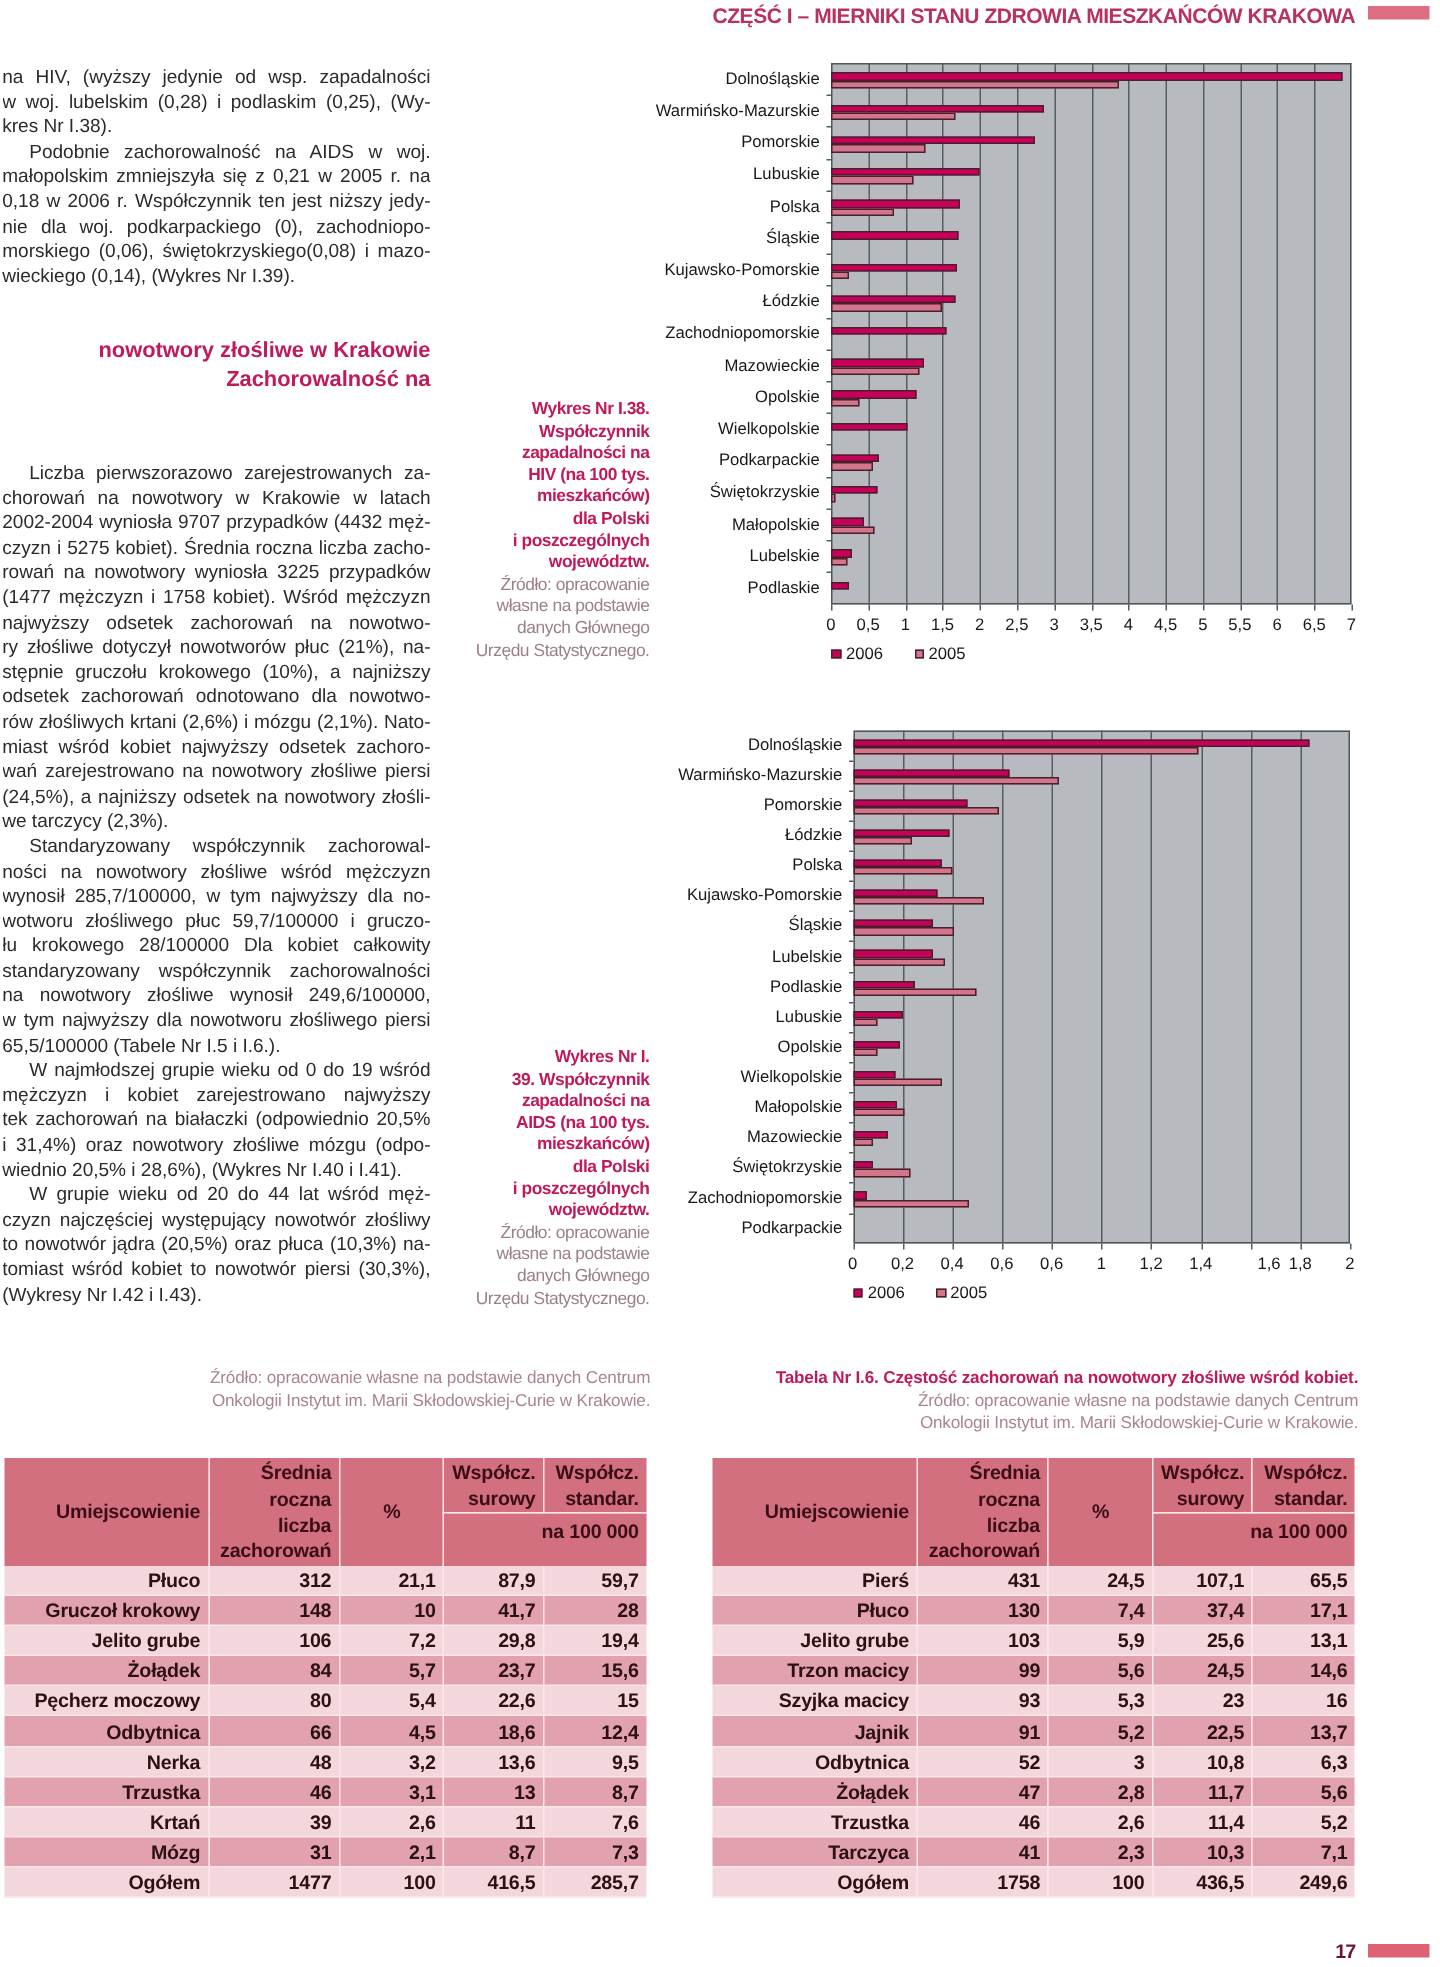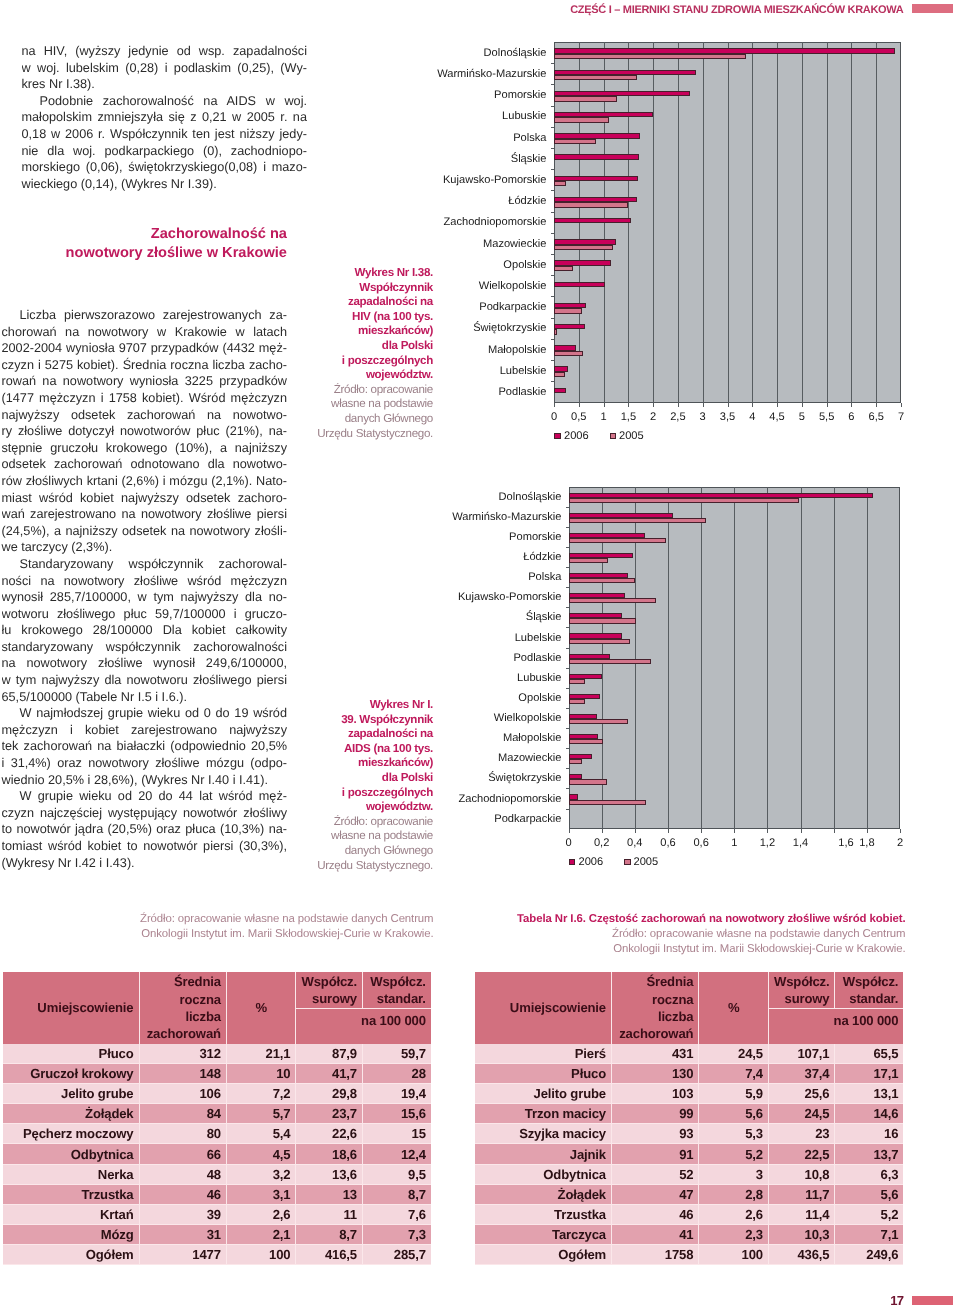--- a/index.html
+++ b/index.html
@@ -3,21 +3,21 @@
 <meta charset="utf-8">
 <title>Raport</title>
 <style>
   html,body{margin:0;padding:0;}
   body{width:960px;height:1311px;background:#ffffff;
        font-family:"Liberation Sans",sans-serif;color:#231f20;overflow:hidden;position:relative;
        -webkit-font-smoothing:antialiased;text-rendering:geometricPrecision;}
 
   
   .runhead{position:absolute;left:0;top:4px;width:903.5px;text-align:right;
-           font-size:11px;font-weight:bold;letter-spacing:-0.3px;color:#b8315f;line-height:13px;}
+           font-size:14px;font-weight:bold;letter-spacing:-0.3px;color:#b8315f;line-height:13px;}
   .runhead-bar{position:absolute;left:911.5px;top:3.8px;width:41.5px;height:9px;background:#dd6d80;}
 
   
   .col-text{position:absolute;left:1.5px;width:285.5px;}
   .ln{font-size:12.7px;height:16.6px;line-height:16.6px;color:#2b2b2b;
       white-space:nowrap;position:relative;}
   .ln.j{text-align:justify;text-align-last:justify;white-space:normal;overflow:hidden;}
   .ln.ind{text-indent:18px;}
   .secthead{position:absolute;left:2px;width:285px;text-align:right;
             font-size:14.6px;line-height:19.1px;font-weight:bold;color:#bf1a5c;}
@@ -66,34 +66,34 @@
   
   .folio{position:absolute;left:0;top:1294px;width:903.5px;text-align:right;
          font-size:13.1px;font-weight:bold;color:#6f1430;letter-spacing:-0.6px;line-height:13.1px;}
   .folio-bar{position:absolute;left:911.5px;top:1296px;width:41.5px;height:9px;background:#dd6374;}
 </style>
 </head>
 <body>
 
 <div class="runhead">CZĘŚĆ I – MIERNIKI STANU ZDROWIA MIESZKAŃCÓW KRAKOWA</div>
 <div class="runhead-bar"></div>
-<div class="col-text" style="top:43px;margin-left:20px;">
+<div class="col-text" style="top:43px;">
   <div class="ln j">na HIV, (wyższy jedynie od wsp. zapadalności</div>
   <div class="ln j">w woj. lubelskim (0,28) i podlaskim (0,25), (Wy-</div>
   <div class="ln">kres Nr I.38).</div>
   <div class="ln j ind">Podobnie zachorowalność na AIDS w woj.</div>
   <div class="ln j">małopolskim zmniejszyła się z 0,21 w 2005 r. na</div>
   <div class="ln j">0,18 w 2006 r. Współczynnik ten jest niższy jedy-</div>
   <div class="ln j">nie dla woj. podkarpackiego (0), zachodniopo-</div>
   <div class="ln j">morskiego (0,06), świętokrzyskiego(0,08) i mazo-</div>
   <div class="ln">wieckiego (0,14), (Wykres Nr I.39).</div>
 </div>
 <div class="secthead" style="top:225px;">
+  <div>nowotwory złośliwe w Krakowie</div>
   <div>Zachorowalność na</div>
-  <div>nowotwory złośliwe w Krakowie</div>
 </div>
 <div class="col-text" style="top:307px;">
   <div class="ln j ind">Liczba pierwszorazowo zarejestrowanych za-</div>
   <div class="ln j">chorowań na nowotwory w Krakowie w latach</div>
   <div class="ln j">2002-2004 wyniosła 9707 przypadków (4432 męż-</div>
   <div class="ln j">czyzn i 5275 kobiet). Średnia roczna liczba zacho-</div>
   <div class="ln j">rowań na nowotwory wyniosła 3225 przypadków</div>
   <div class="ln j">(1477 mężczyzn i 1758 kobiet). Wśród mężczyzn</div>
   <div class="ln j">najwyższy odsetek zachorowań na nowotwo-</div>
   <div class="ln j">ry złośliwe dotyczył nowotworów płuc (21%), na-</div>

